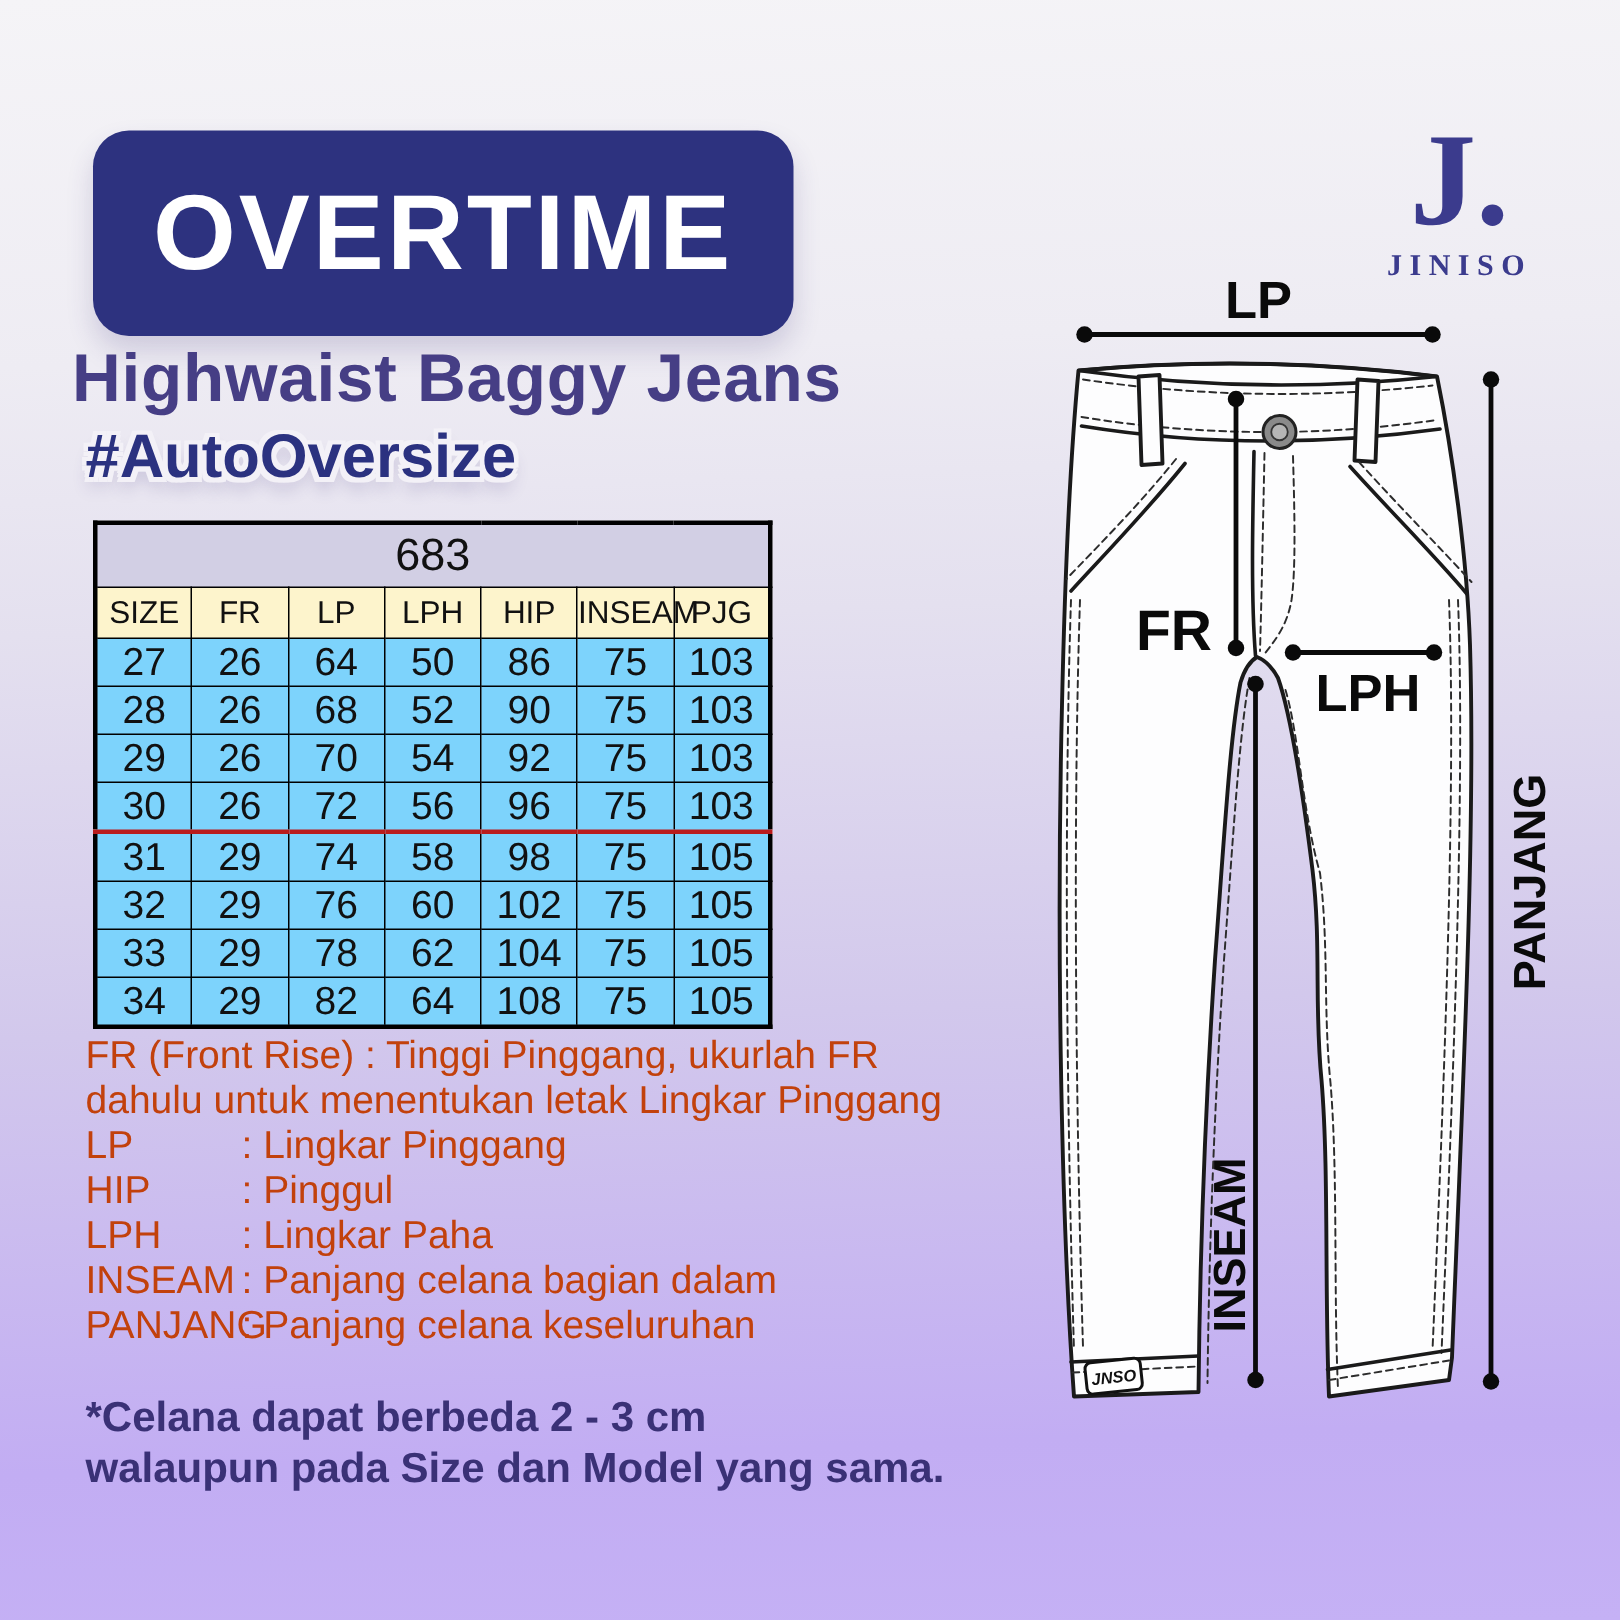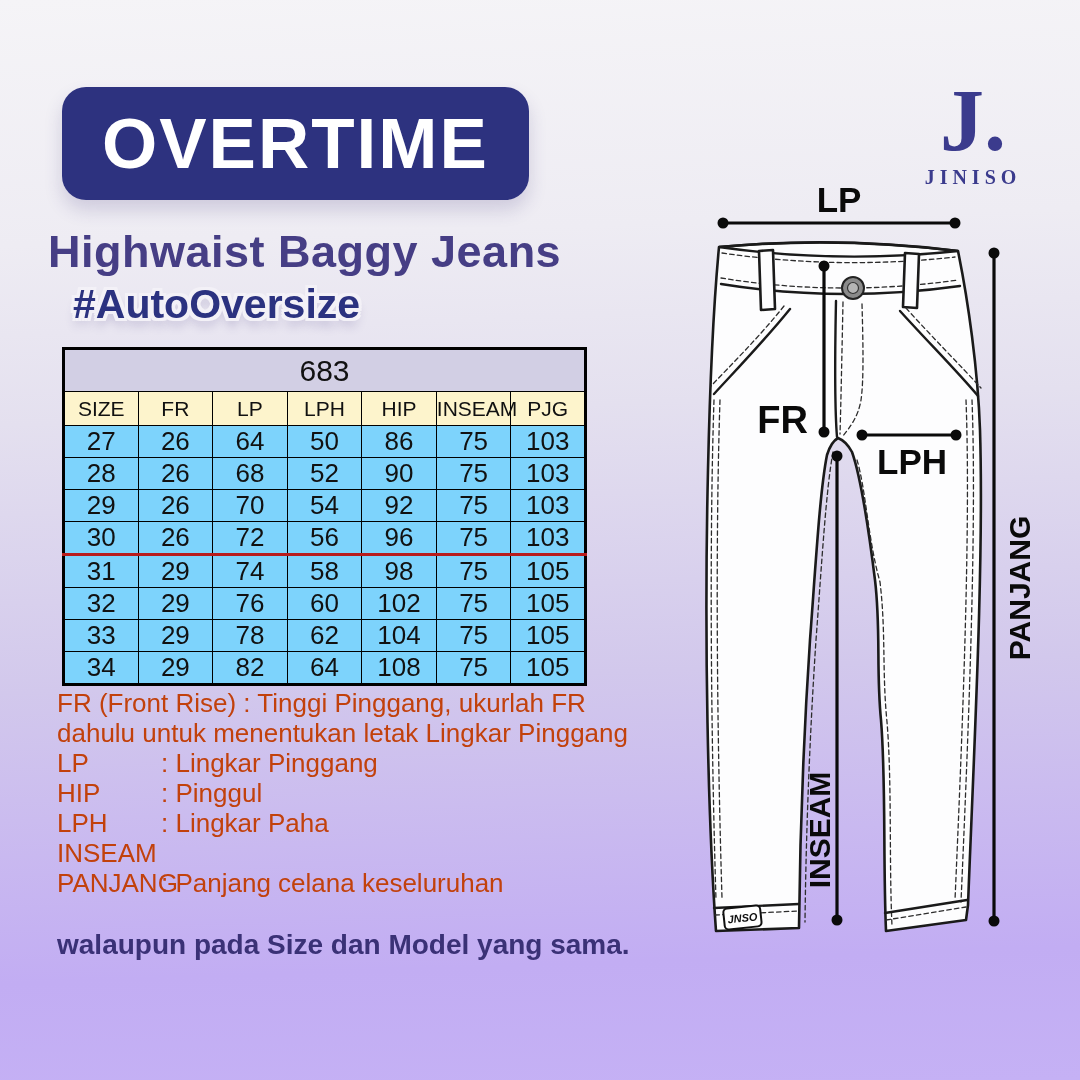--- a/index.html
+++ b/index.html
@@ -5,39 +5,39 @@
   html,body{margin:0;padding:0;}
   body{
     width:1080px;height:1080px;position:relative;overflow:hidden;
     font-family:"Liberation Sans", sans-serif;
     background:linear-gradient(178deg,#f5f4f7 0%,#eeecf3 22%,#e4e0ef 38%,#d2c8ec 62%,#c2adf3 88%,#c5b1f5 100%);
   }
   .abs{position:absolute;}
 
   
   .badge{
-    left:62px;top:87px;height:113px;line-height:113px;padding:0 40px;
+    left:62px;top:87px;height:113px;line-height:113px;padding:12px 40px;
     background:#2d327f;border-radius:24px;color:#fff;
     font-size:71px;font-weight:bold;letter-spacing:2px;
     box-shadow:0 10px 18px rgba(60,50,120,.18);
   }
   .logo{left:908px;top:78px;width:130px;text-align:center;color:#3b3b8d;
         font-family:"Liberation Serif", serif;}
   .logo .mark{font-size:88px;font-weight:bold;line-height:86px;}
   .logo .word{font-size:20px;font-weight:bold;letter-spacing:5px;margin-top:2px;text-align:center;}
 
   .title{left:48px;top:226px;font-size:45px;font-weight:bold;color:#463e85;letter-spacing:.5px;}
-  .hashtag{left:73px;top:281px;font-size:41px;font-weight:bold;color:#2b3280;
+  .hashtag{left:57px;top:281px;font-size:41px;font-weight:bold;color:#2b3280;
     text-shadow:-3px -3px 0 #f3f1f7,3px -3px 0 #f3f1f7,-3px 3px 0 #f3f1f7,3px 3px 0 #f3f1f7,
                  0 -3px 0 #f3f1f7,0 3px 0 #f3f1f7,-3px 0 0 #f3f1f7,3px 0 0 #f3f1f7,
                  0 8px 10px rgba(70,60,130,.25);}
 
   
   .size-table-wrap{left:62px;top:347px;}
-  table.size{border-collapse:collapse;table-layout:fixed;width:525px;background:#fff;
+  table.size{border-collapse:collapse;table-layout:fixed;width:453px;background:#fff;
              border:3px solid #000;color:#111;}
   table.size td,table.size th{border:1.5px solid #000;text-align:center;vertical-align:middle;padding:0;}
   .model-row th{background:#d2cfe4;height:41px;font-size:30px;font-weight:normal;
                 border-bottom:3px solid #000;}
   .head-row th{background:#fdf4cc;height:33px;font-size:21px;font-weight:normal;
                border-bottom:3px solid #000;}
   tbody.rows tr{height:28px;}
   tbody.rows td{font-size:26px;background:#7dd3fc;}
   tbody.rows tr:nth-child(4) td{border-bottom:3px solid #b91c1c;}
 
@@ -176,28 +176,30 @@
   <div class="entry">
     <span class="term">HIP</span>
     <span class="def">: Pinggul</span>
   </div>
   <div class="entry">
     <span class="term">LPH</span>
     <span class="def">: Lingkar Paha</span>
   </div>
   <div class="entry">
     <span class="term">INSEAM</span>
+    <span class="def">: Panjang celana bagian dalam</span>
   </div>
   <div class="entry">
     <span class="term">PANJANG</span>
     <span class="def">: Panjang celana keseluruhan</span>
   </div>
 </div>
 
 <div class="abs note">
+  <div>*Celana dapat berbeda 2 - 3 cm</div>
   <div>walaupun pada Size dan Model yang sama.</div>
 </div>
 
 <svg class="abs diagram" width="420" height="790" viewBox="660 180 420 790">
 
   <path class="jeans-fill" d="M 719,247
        Q 838,236 958,251
        C 968,300 978,370 980,430
        C 984,560 974,750 968,905
        L 966,920 L 886,931

